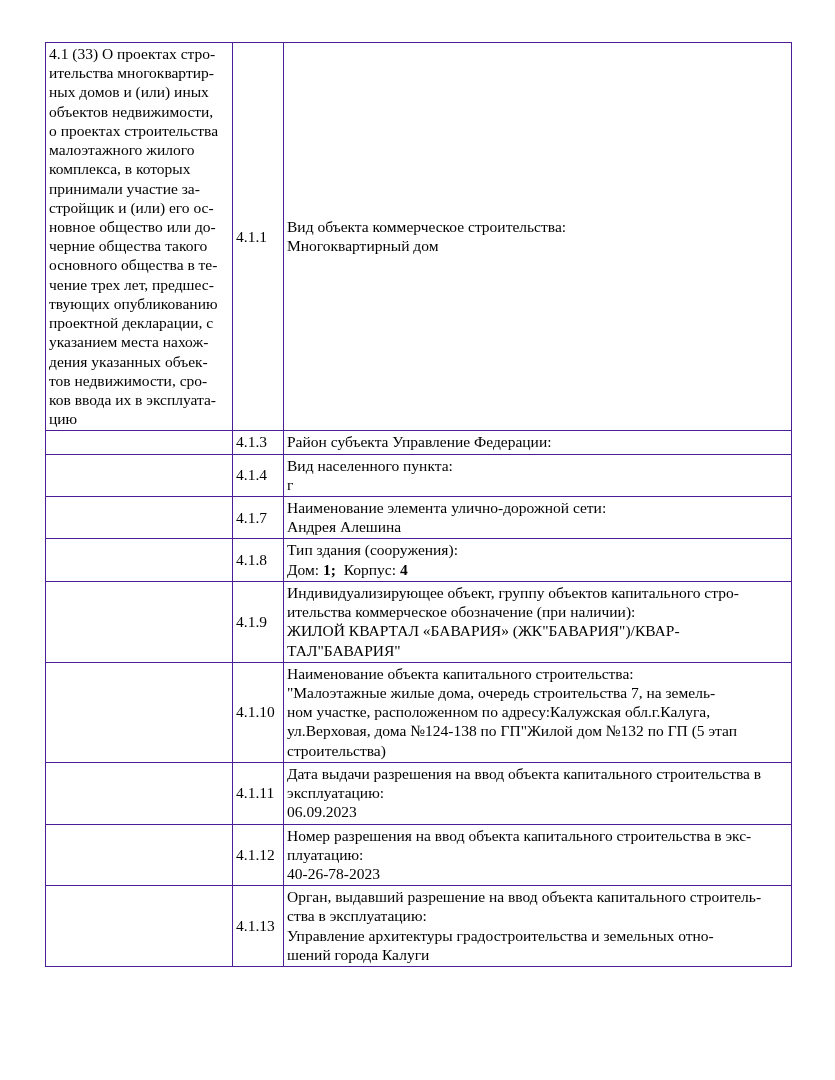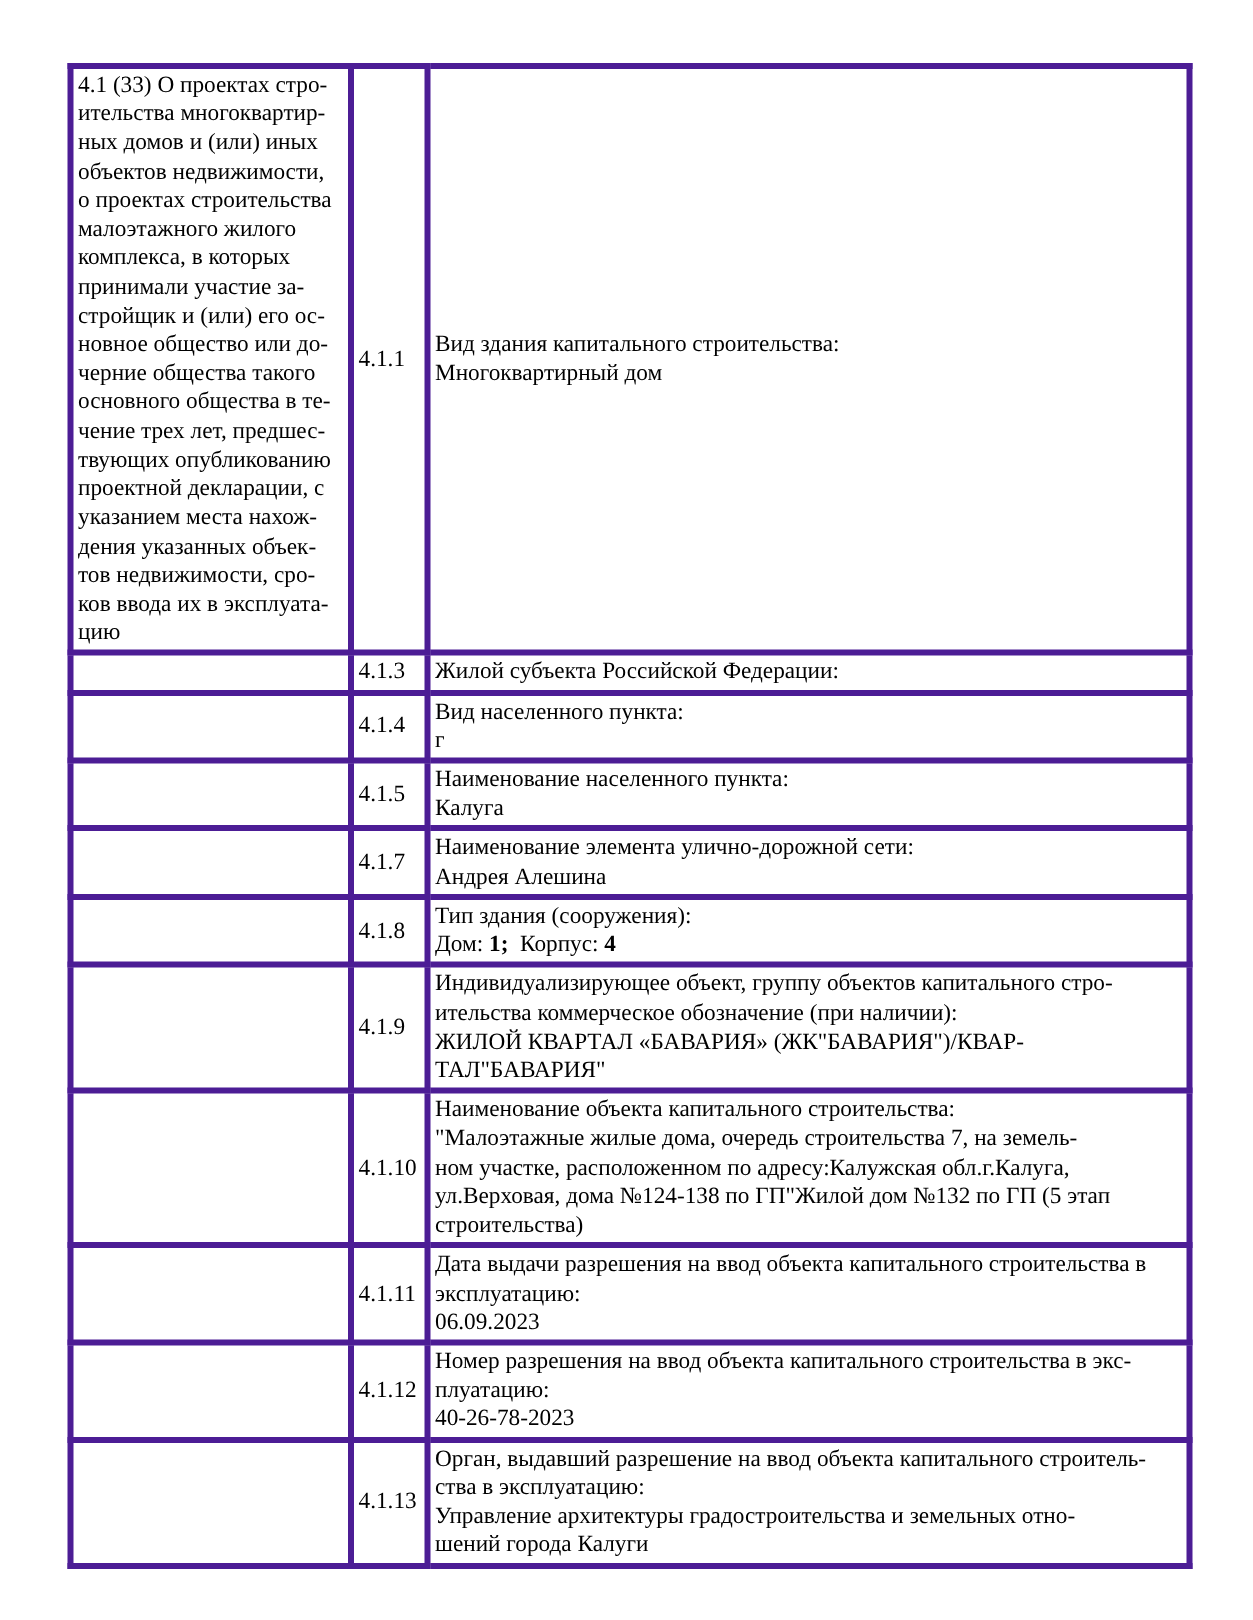--- a/index.html
+++ b/index.html
@@ -10,21 +10,21 @@
     font-family: "Liberation Serif", serif;
   }
   body { height: 1080px; overflow: hidden; }
   .page { padding: 42px 0 0 45px; }
   table.decl {
     border-collapse: collapse;
     table-layout: fixed;
     width: 746px;
   }
   table.decl td {
-    border: 4px solid #4c1d95;
+    border: 1px solid #4c1d95;
     vertical-align: middle;
     padding: 1px 3px 2px 3px;
     font-size: 15.5px;
     line-height: 1.24;
     overflow: hidden;
   }
   td.c1 {
     white-space: pre-line;
     line-height: 1.18;
     font-size: 15px;
@@ -64,46 +64,38 @@
 чение трех лет, предшес-
 твующих опубликованию
 проектной декларации, с
 указанием места нахож-
 дения указанных объек-
 тов недвижимости, сро-
 ков ввода их в эксплуата-
 цию</td>
         <td class="c2">4.1.1</td>
         <td class="c3">
-          <div class="label">Вид здания капитального строительства:</div>
+          <div class="label">Вид объекта коммерческое строительства:</div>
           <div class="value">Многоквартирный дом</div>
         </td>
       </tr>
       <tr>
         <td class="c1"></td>
         <td class="c2">4.1.3</td>
         <td class="c3">
-          <div class="label">Жилой субъекта Российской Федерации:</div>
+          <div class="label">Район субъекта Управление Федерации:</div>
           <div class="value"></div>
         </td>
       </tr>
       <tr>
         <td class="c1"></td>
         <td class="c2">4.1.4</td>
         <td class="c3">
           <div class="label">Вид населенного пункта:</div>
           <div class="value">г</div>
-        </td>
-      </tr>
-      <tr>
-        <td class="c1"></td>
-        <td class="c2">4.1.5</td>
-        <td class="c3">
-          <div class="label">Наименование населенного пункта:</div>
-          <div class="value">Калуга</div>
         </td>
       </tr>
       <tr>
         <td class="c1"></td>
         <td class="c2">4.1.7</td>
         <td class="c3">
           <div class="label">Наименование элемента улично-дорожной сети:</div>
           <div class="value">Андрея Алешина</div>
         </td>
       </tr>

